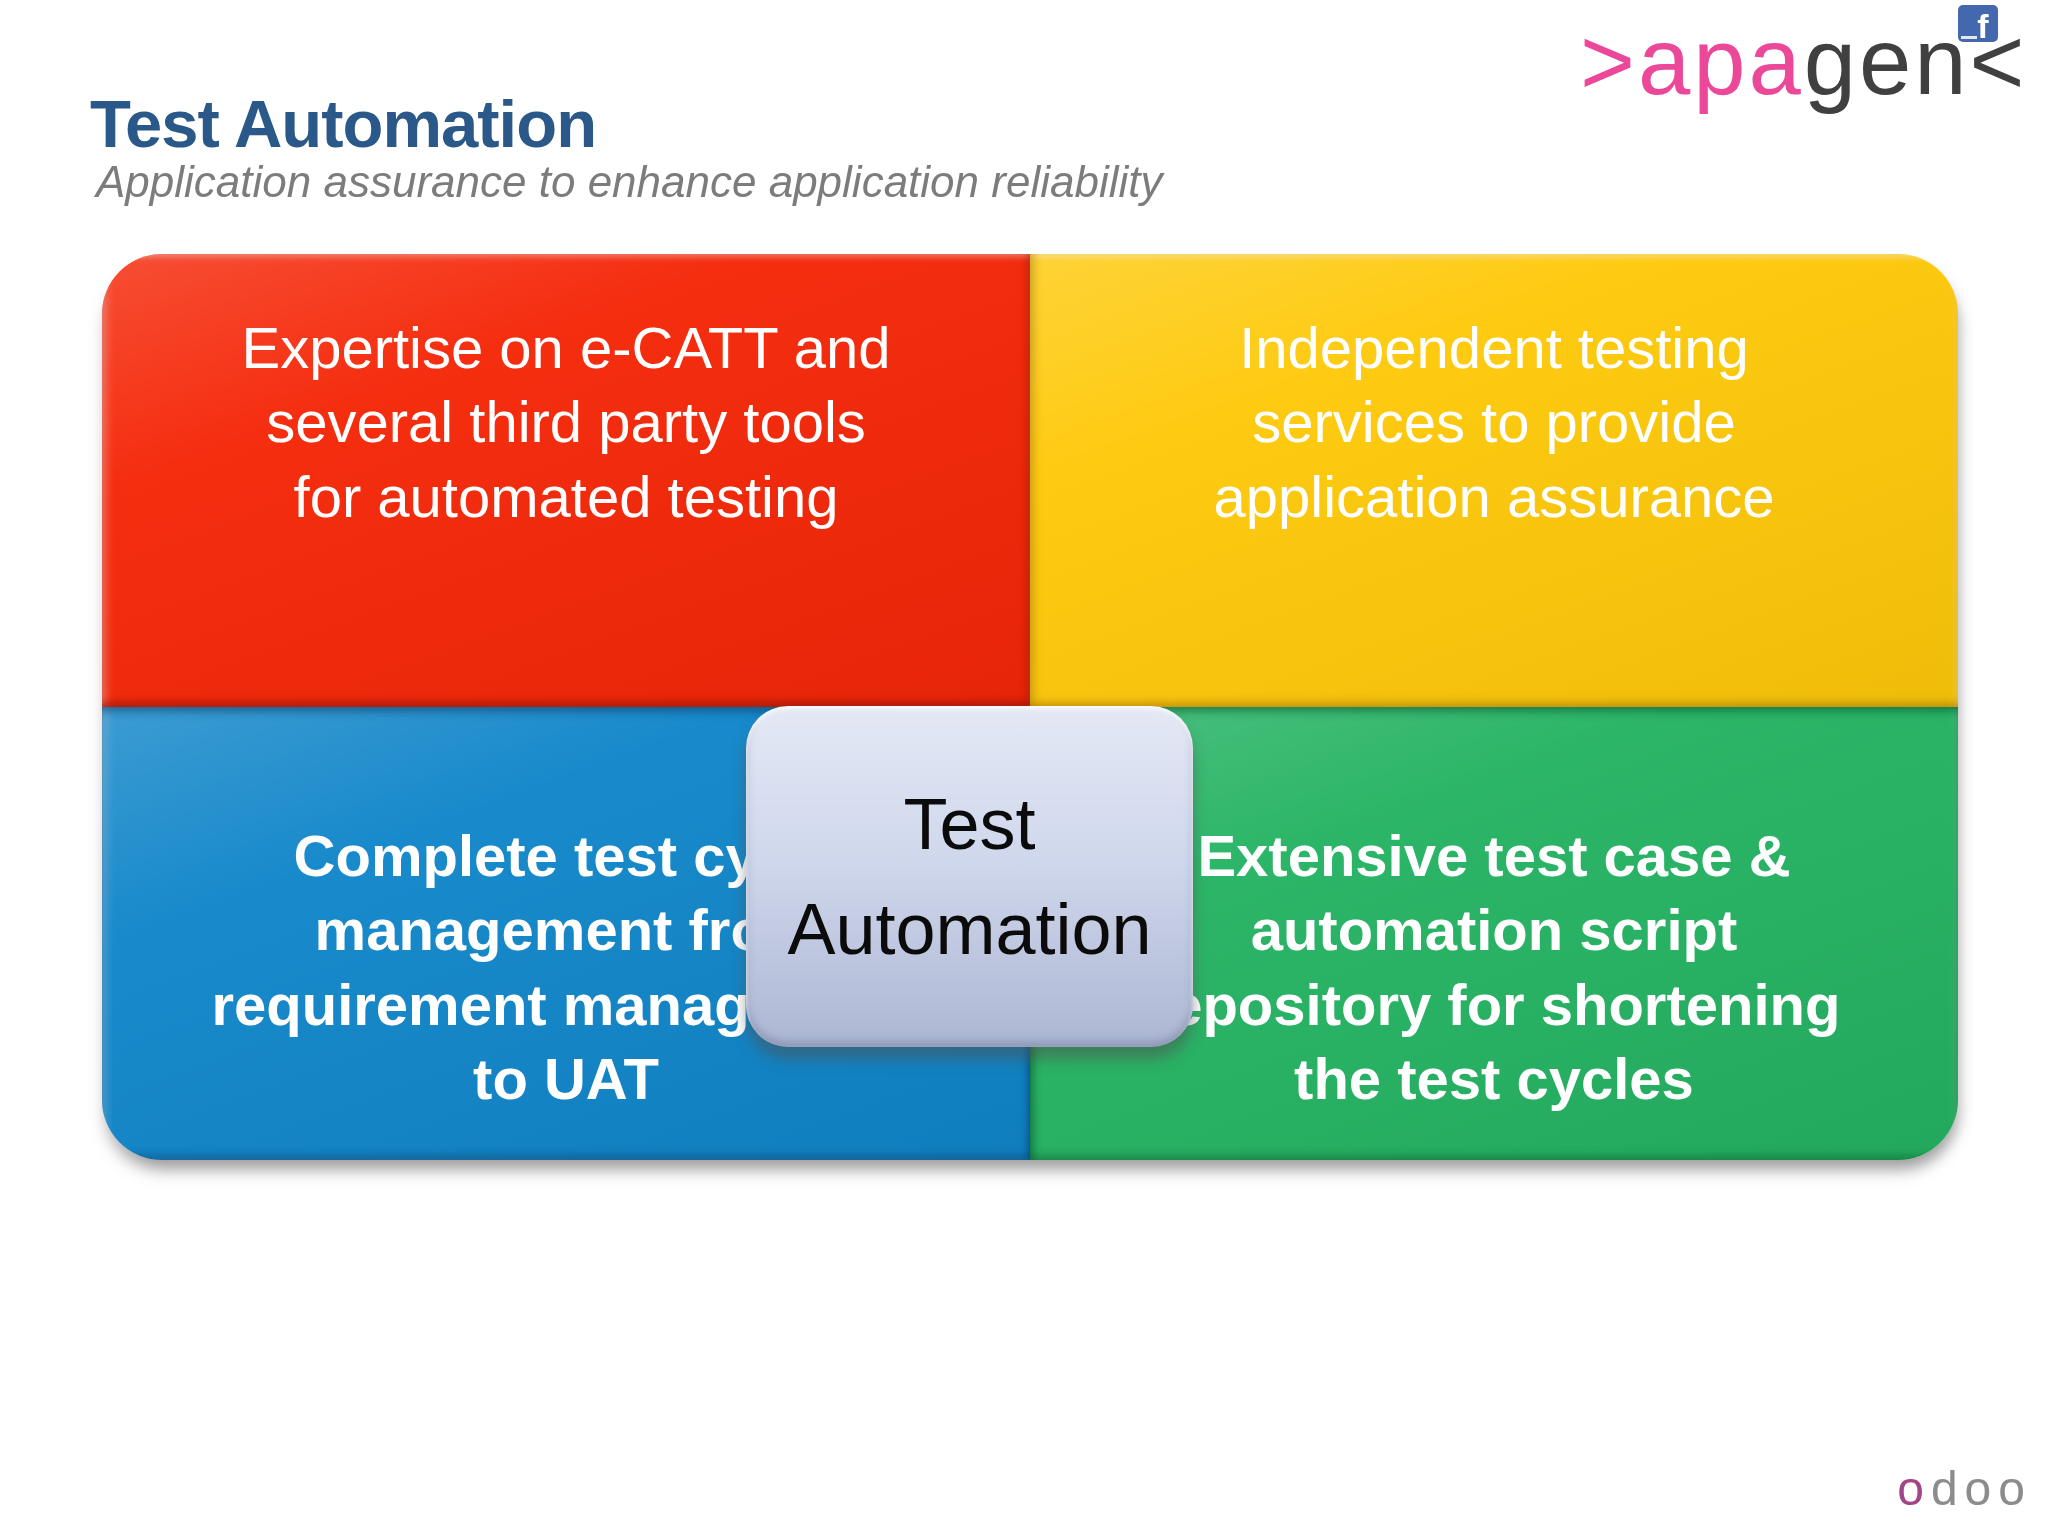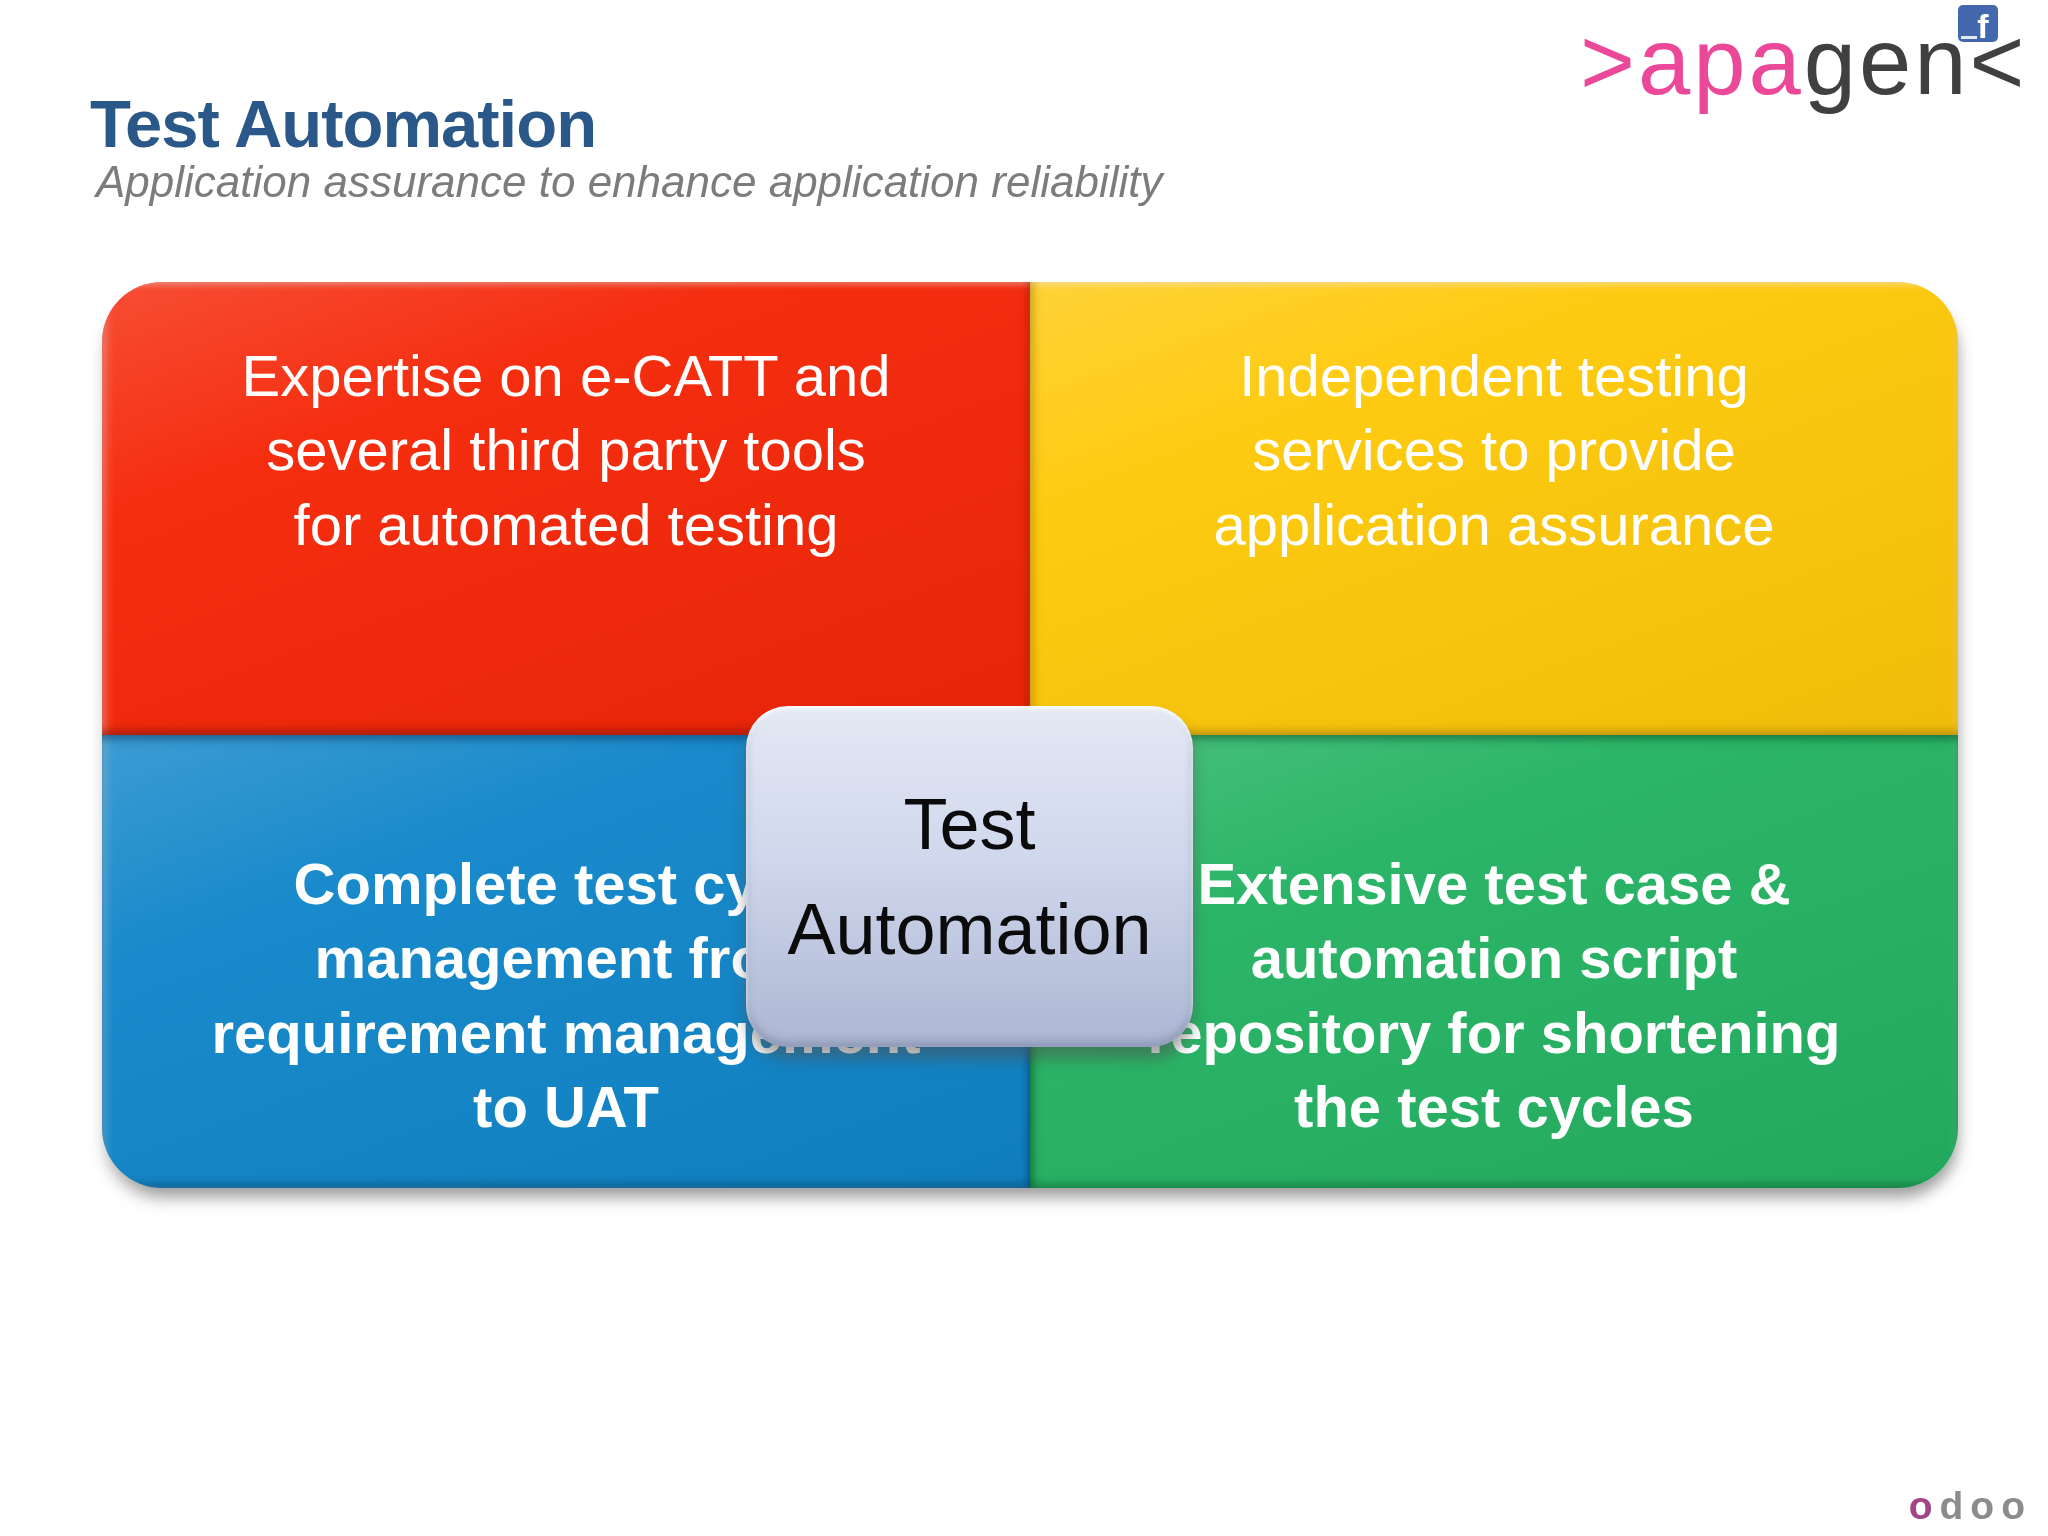--- a/index.html
+++ b/index.html
@@ -38,21 +38,21 @@
     color:#ffffff;font-size:34px;font-weight:bold;line-height:0.95;
     transform:translateX(5px);
   }
   .fb::after{
     content:"";position:absolute;left:3px;bottom:3px;
     width:16px;height:3px;background:rgba(255,255,255,0.85);
   }
 
   
   .grid{
-    position:absolute;left:102px;top:282px;
+    position:absolute;left:102px;top:254px;
     width:1856px;height:906px;
     border-radius:60px;overflow:hidden;
     display:grid;grid-template-columns:50% 50%;grid-template-rows:50% 50%;
     box-shadow:0 14px 16px -4px rgba(110,110,110,0.55),
                8px 10px 14px -6px rgba(130,130,130,0.35);
   }
   .quad{
     position:relative;
     display:flex;align-items:center;justify-content:center;
     background-image:linear-gradient(160deg, rgba(255,255,255,0.18) 0%, rgba(255,255,255,0.03) 30%, rgba(0,0,0,0.06) 100%);
@@ -98,22 +98,22 @@
                inset 0 -5px 8px rgba(100,110,145,0.45);
     display:flex;align-items:center;justify-content:center;
   }
   .ctext{
     font-size:72px;line-height:1.45;text-align:center;
     white-space:pre-line;
   }
 
   
   .odoo{
-    position:absolute;right:16px;bottom:8px;
-    font-size:39px;font-weight:bold;letter-spacing:7px;line-height:1.1;
+    position:absolute;right:16px;bottom:20px;
+    font-size:48px;font-weight:normal;letter-spacing:7px;line-height:1.1;
     white-space:nowrap;
   }
 </style>
 </head>
 <body>
 
 <div class="slide">
 
   <h1 class="title" style="color: rgb(42, 88, 136);">Test Automation</h1>
 

